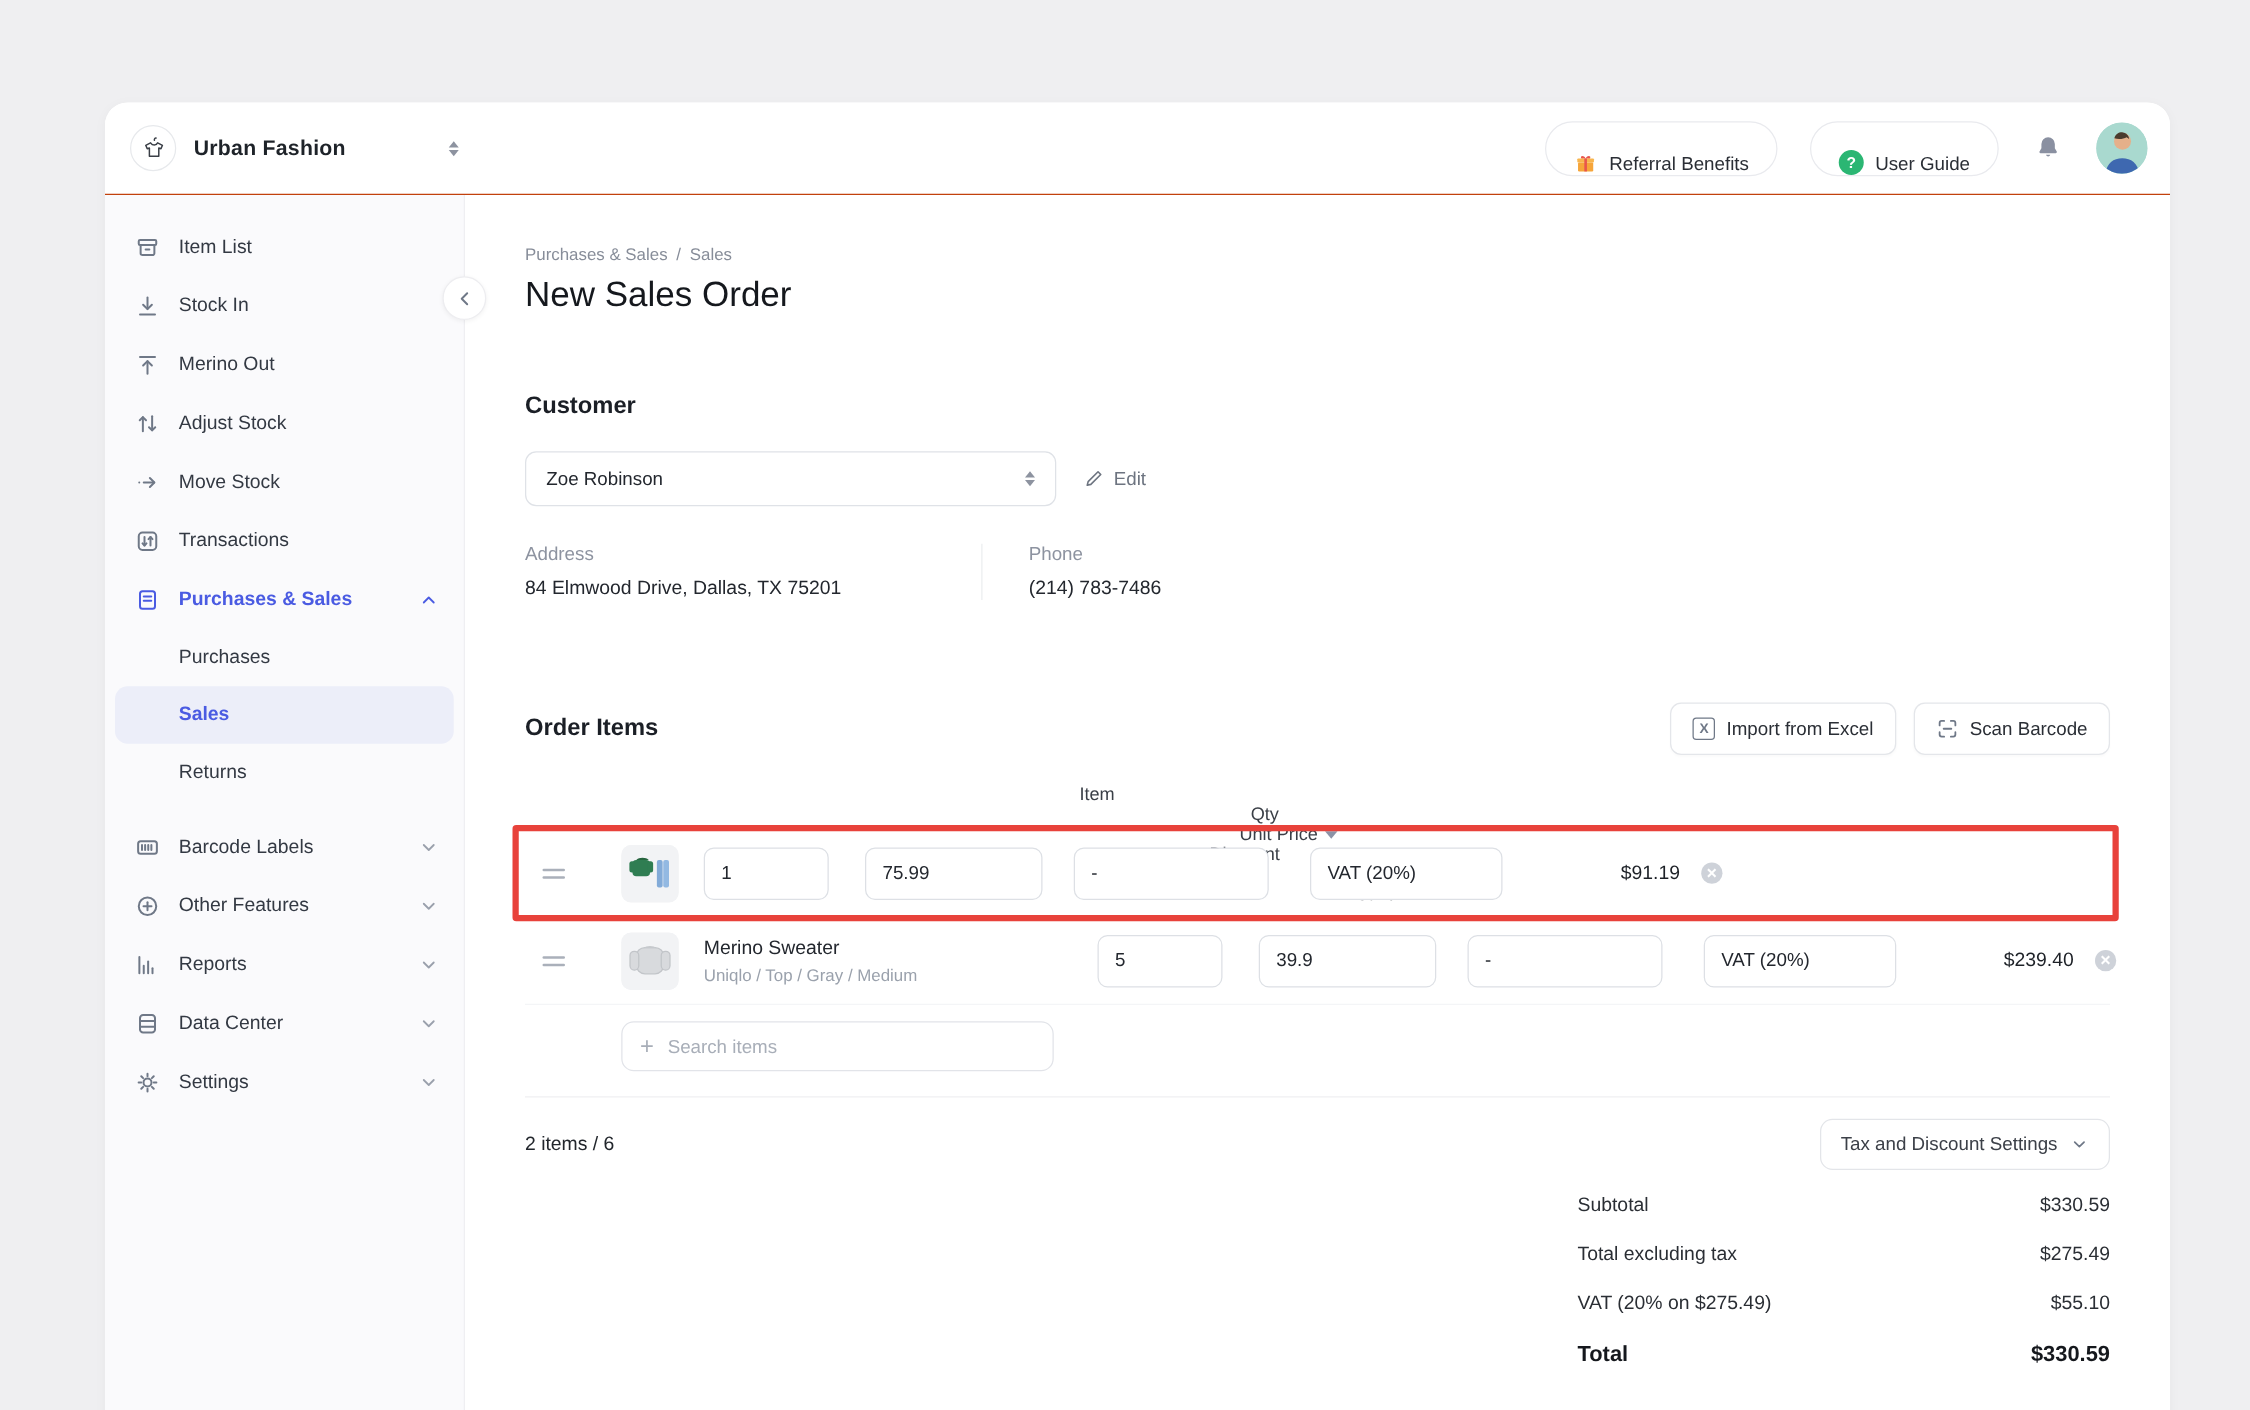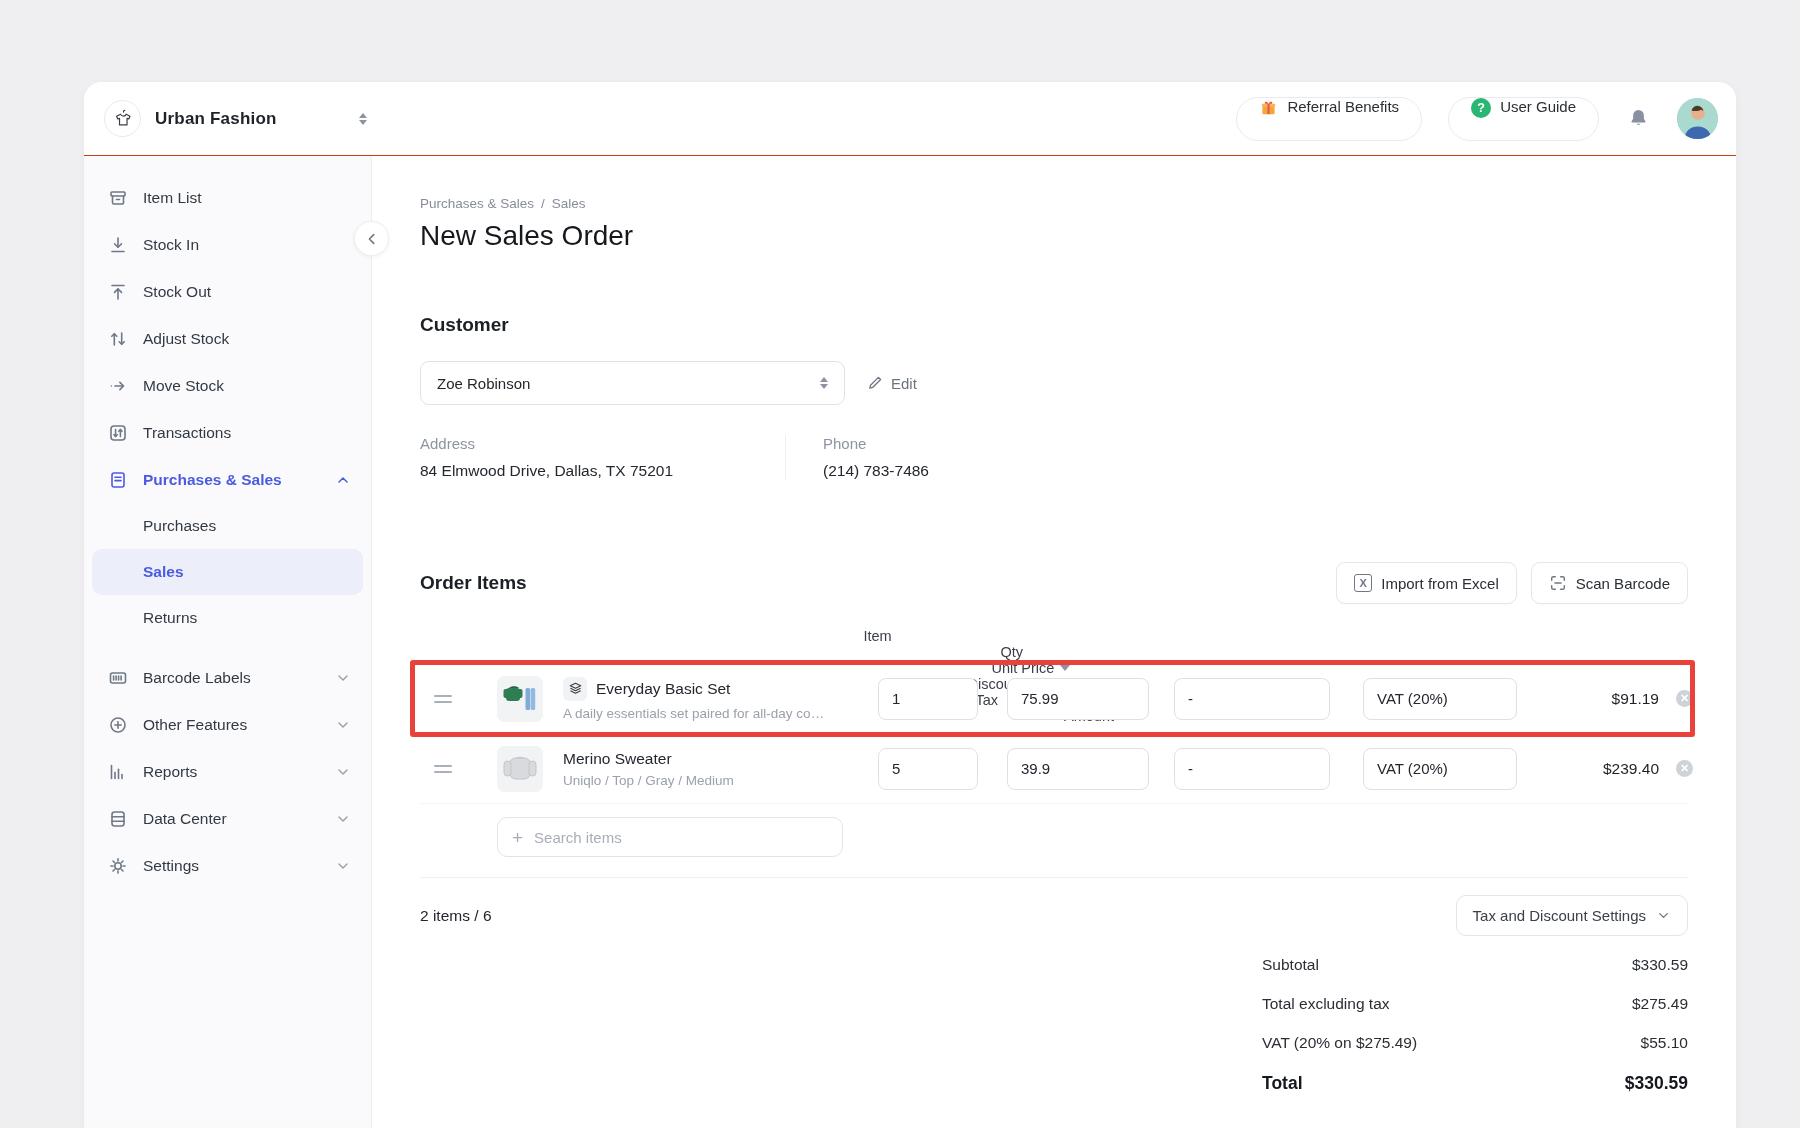--- a/index.html
+++ b/index.html
@@ -11,21 +11,21 @@
 
   
   .topbar { height:74px; display:flex; align-items:center; padding:0 18px 0 20px; background:#fff; border-bottom:1px solid #c2410c; }
   .logo-circle { width:37px; height:37px; border:1px solid #e7e9ec; border-radius:50%; display:flex; align-items:center; justify-content:center; background:#fff; }
   .company-name { margin-left:14px; font-size:17px; font-weight:700; color:#1e2329; letter-spacing:.2px; }
   .switch-arrows { margin-left:82px; display:flex; flex-direction:column; gap:2px; cursor:pointer; }
   .switch-arrows i { width:0; height:0; border-left:4.5px solid transparent; border-right:4.5px solid transparent; display:block; }
   .switch-arrows .up { border-bottom:5.5px solid #8d93a0; }
   .switch-arrows .dn { border-top:5.5px solid #8d93a0; }
   .topbar-right { margin-left:auto; display:flex; align-items:center; gap:26px; }
-  .pill-btn { height:44px; display:flex; align-items:flex-start; gap:9px; padding:0 22px; border:1px solid #e9eaee; border-radius:22px; background:#fff; font-size:15px; color:#2a2e35; cursor:pointer; }
+  .pill-btn { height:44px; display:flex; align-items:flex-end; gap:9px; padding:0 22px; border:1px solid #e9eaee; border-radius:22px; background:#fff; font-size:15px; color:#2a2e35; cursor:pointer; }
   .q-badge { width:20px; height:20px; border-radius:50%; background:#2bb673; color:#fff; font-size:12.5px; font-weight:700; display:flex; align-items:center; justify-content:center; }
   .bell-wrap { width:26px; display:flex; justify-content:center; cursor:pointer; }
   .avatar { width:41px; height:41px; border-radius:50%; overflow:hidden; background:#a9d9cf; cursor:pointer; flex:none; }
 
   
   .sidebar { position:absolute; left:0; top:74px; bottom:0; width:288px; background:#fafafc; border-right:1px solid #efeff2; padding-top:18px; }
   .side-item { height:47px; display:flex; align-items:center; padding:0 20px 0 24px; font-size:15.5px; color:#333943; cursor:pointer; }
   .side-item .s-icon { width:20px; height:20px; margin-right:15px; flex:none; }
   .side-item .chev { margin-left:auto; }
   .side-item.active-parent { color:#4a5be2; font-weight:700; }
@@ -177,21 +177,21 @@
       </svg>
       <span>Stock In</span>
     </div>
 
     <div class="side-item">
       <svg class="s-icon stroke-ic" viewBox="0 0 20 20">
         <path d="M4 3.5h12"></path>
           <path d="M10 17V7"></path>
           <path d="M6.5 10.4L10 6.9l3.5 3.5"></path>
       </svg>
-      <span>Stock Out</span>
+      <span>Merino Out</span>
     </div>
 
     <div class="side-item">
       <svg class="s-icon stroke-ic" viewBox="0 0 20 20">
         <path d="M6.3 16V4.8"></path>
           <path d="M3.8 7.2L6.3 4.7l2.5 2.5"></path>
           <path d="M13.7 4v11.2"></path>
           <path d="M11.2 12.8l2.5 2.5 2.5-2.5"></path>
       </svg>
       <span>Adjust Stock</span>
@@ -404,33 +404,20 @@
         <div class="thumb">
           <svg width="46" height="46" viewBox="0 0 46 46">
             <rect width="46" height="46" fill="#f2f3f5"></rect>
             <rect x="9" y="12" width="14" height="13" rx="3" fill="#2f7d52"></rect>
             <rect x="6.5" y="13" width="4.5" height="9" rx="2" fill="#2f7d52"></rect>
             <rect x="21" y="13" width="4.5" height="9" rx="2" fill="#2f7d52"></rect>
             <path d="M12 12c2-2.5 8-2.5 10 0z" fill="#27653f"></path>
             <rect x="28.5" y="12" width="4.6" height="22" rx="1.6" fill="#83abd8"></rect>
             <rect x="33.6" y="12" width="4.6" height="22" rx="1.6" fill="#93b9e2"></rect>
           </svg>
-        </div>
-        <div class="item-info">
-          <div class="item-name-line">
-            <span class="bundle-chip">
-              <svg width="15" height="15" viewBox="0 0 20 20" style="stroke:#3a3f47;stroke-width:1.5;fill:none;stroke-linejoin:round">
-                <path d="M10 3l7 3.4-7 3.4-7-3.4z"></path>
-                  <path d="M3.2 9.8L10 13l6.8-3.2"></path>
-                  <path d="M3.2 13L10 16.2 16.8 13"></path>
-              </svg>
-            </span>
-            <span class="item-name">Everyday Basic Set</span>
-          </div>
-          <div class="item-desc">A daily essentials set paired for all-day co…</div>
         </div>
         <input class="cell-input in-qty" value="1" style="">
         <input class="cell-input in-price" value="75.99" style="">
         <input class="cell-input in-disc" value="-" style="">
         <input class="cell-input in-tax" value="VAT (20%)" style="">
         <div class="amt-cell">$91.19</div>
         <div class="x-cell">
             <span class="x-btn">✕</span>
           </div>
       </div>

